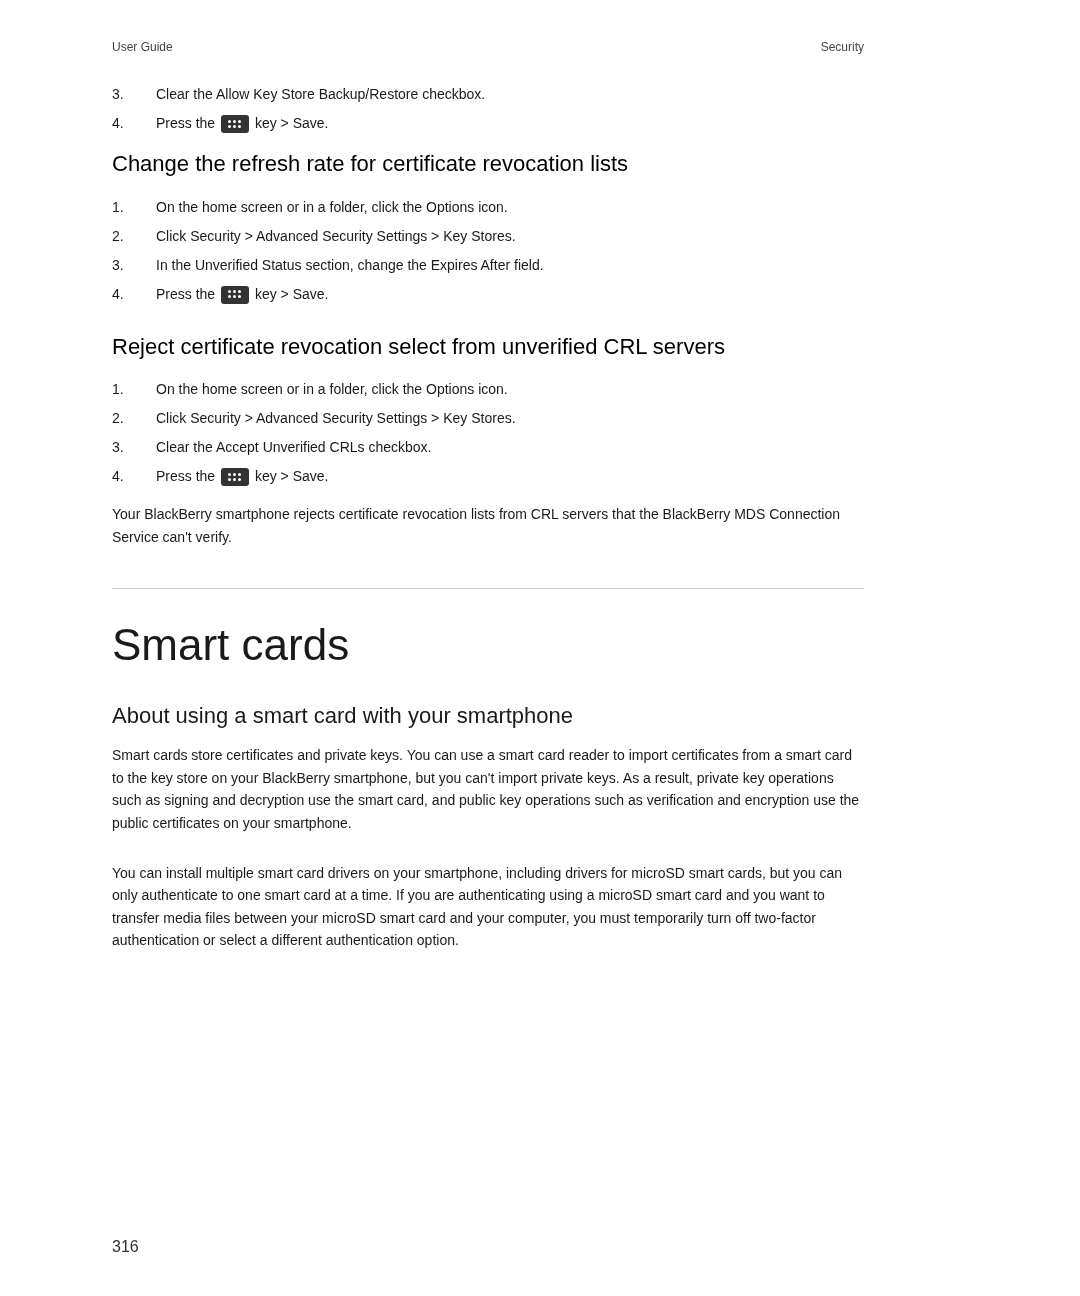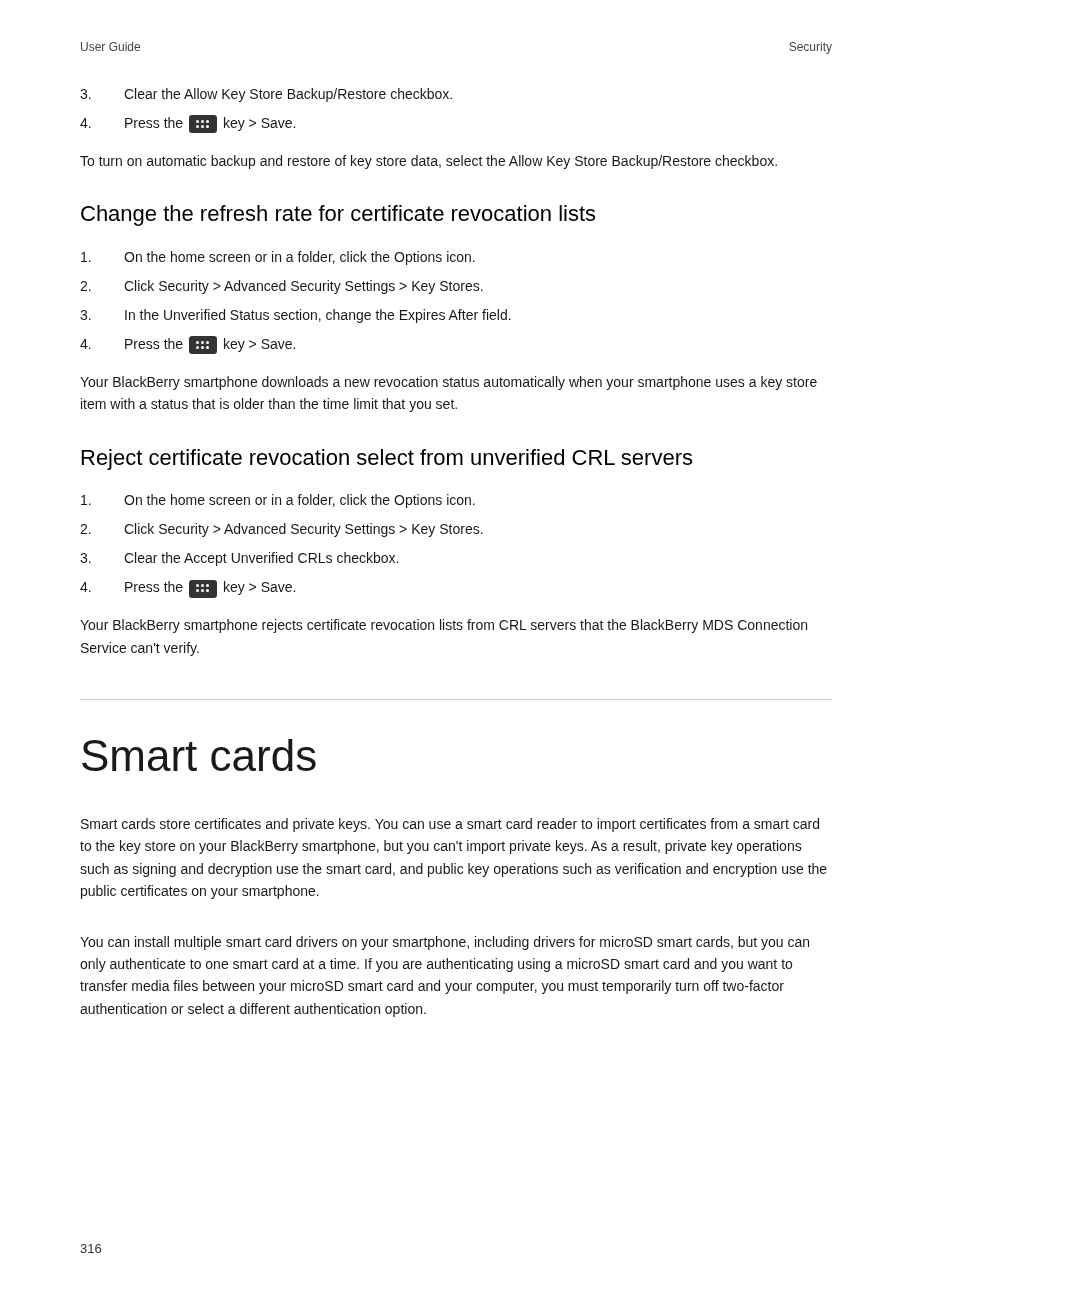--- a/index.html
+++ b/index.html
@@ -16,20 +16,21 @@
       width: 1080px;
       min-height: 1296px;
       position: relative;
     }
 
     .page {
       width: 912px;
       min-height: 1296px;
       padding: 40px 80px 60px 80px;
       position: relative;
+      margin-left: 32px;
     }
 
     .header {
       display: flex;
       justify-content: space-between;
       align-items: flex-start;
       margin-bottom: 30px;
     }
 
     .header-left {
@@ -134,21 +135,21 @@
       color: #1a1a1a;
       margin-bottom: 14px;
       margin-top: 10px;
       line-height: 1.3;
     }
 
     .footer {
       position: absolute;
       bottom: 40px;
       left: 80px;
-      font-size: 13px;
+      font-size: 16px;
       color: #333;
     }
 
     .divider {
       border: none;
       border-top: 1px solid #ccc;
       margin: 24px 0;
     }
 
     .section-block {
@@ -189,23 +190,20 @@
                 <span class="dot"></span>
                 <span class="dot"></span>
                 <span class="dot"></span>
                 <span class="dot"></span>
               </span>
             </span> key &gt; <b>Save</b>.
         </span>
       </li>
     </ol>
 
-    <p class="note-text">
-      To turn on automatic backup and restore of key store data, select the <b>Allow Key Store Backup/Restore</b> checkbox.
-    </p>
 
     <div class="section-block">
       <h2 class="section-title">Change the refresh rate for certificate revocation lists</h2>
       <ol class="step-list">
         <li>
           <span class="step-num">1.</span>
           <span class="step-text">
             On the home screen or in a folder, click the <b>Options</b> icon.
           </span>
         </li>
@@ -230,21 +228,20 @@
                   <span class="dot"></span>
                   <span class="dot"></span>
                   <span class="dot"></span>
                   <span class="dot"></span>
                   <span class="dot"></span>
                 </span>
               </span> key &gt; <b>Save</b>.
           </span>
         </li>
       </ol>
-      <p class="note-text">Your BlackBerry smartphone downloads a new revocation status automatically when your smartphone uses a key store item with a status that is older than the time limit that you set.</p>
     </div>
 
     <div class="section-block">
       <h2 class="section-title">Reject certificate revocation select from unverified CRL servers</h2>
       <ol class="step-list">
         <li>
           <span class="step-num">1.</span>
           <span class="step-text">
             On the home screen or in a folder, click the <b>Options</b> icon.
           </span>
@@ -278,20 +275,21 @@
         </li>
       </ol>
       <p class="note-text">Your BlackBerry smartphone rejects certificate revocation lists from CRL servers that the BlackBerry MDS Connection Service can't verify.</p>
     </div>
 
     <div class="chapter-block">
       <hr class="divider">
       <h1 class="chapter-title">Smart cards</h1>
 
       <div class="section-block">
+        <h2 class="subsection-title">About using a smart card with your smartphone</h2>
         <p class="note-text">Smart cards store certificates and private keys. You can use a smart card reader to import certificates from a smart card to the key store on your BlackBerry smartphone, but you can't import private keys. As a result, private key operations such as signing and decryption use the smart card, and public key operations such as verification and encryption use the public certificates on your smartphone.</p>
         <p class="note-text">You can install multiple smart card drivers on your smartphone, including drivers for microSD smart cards, but you can only authenticate to one smart card at a time. If you are authenticating using a microSD smart card and you want to transfer media files between your microSD smart card and your computer, you must temporarily turn off two-factor authentication or select a different authentication option.</p>
       </div>
     </div>
 
   </div>
 
   <div class="footer">
     <span>316</span>
   </div>

